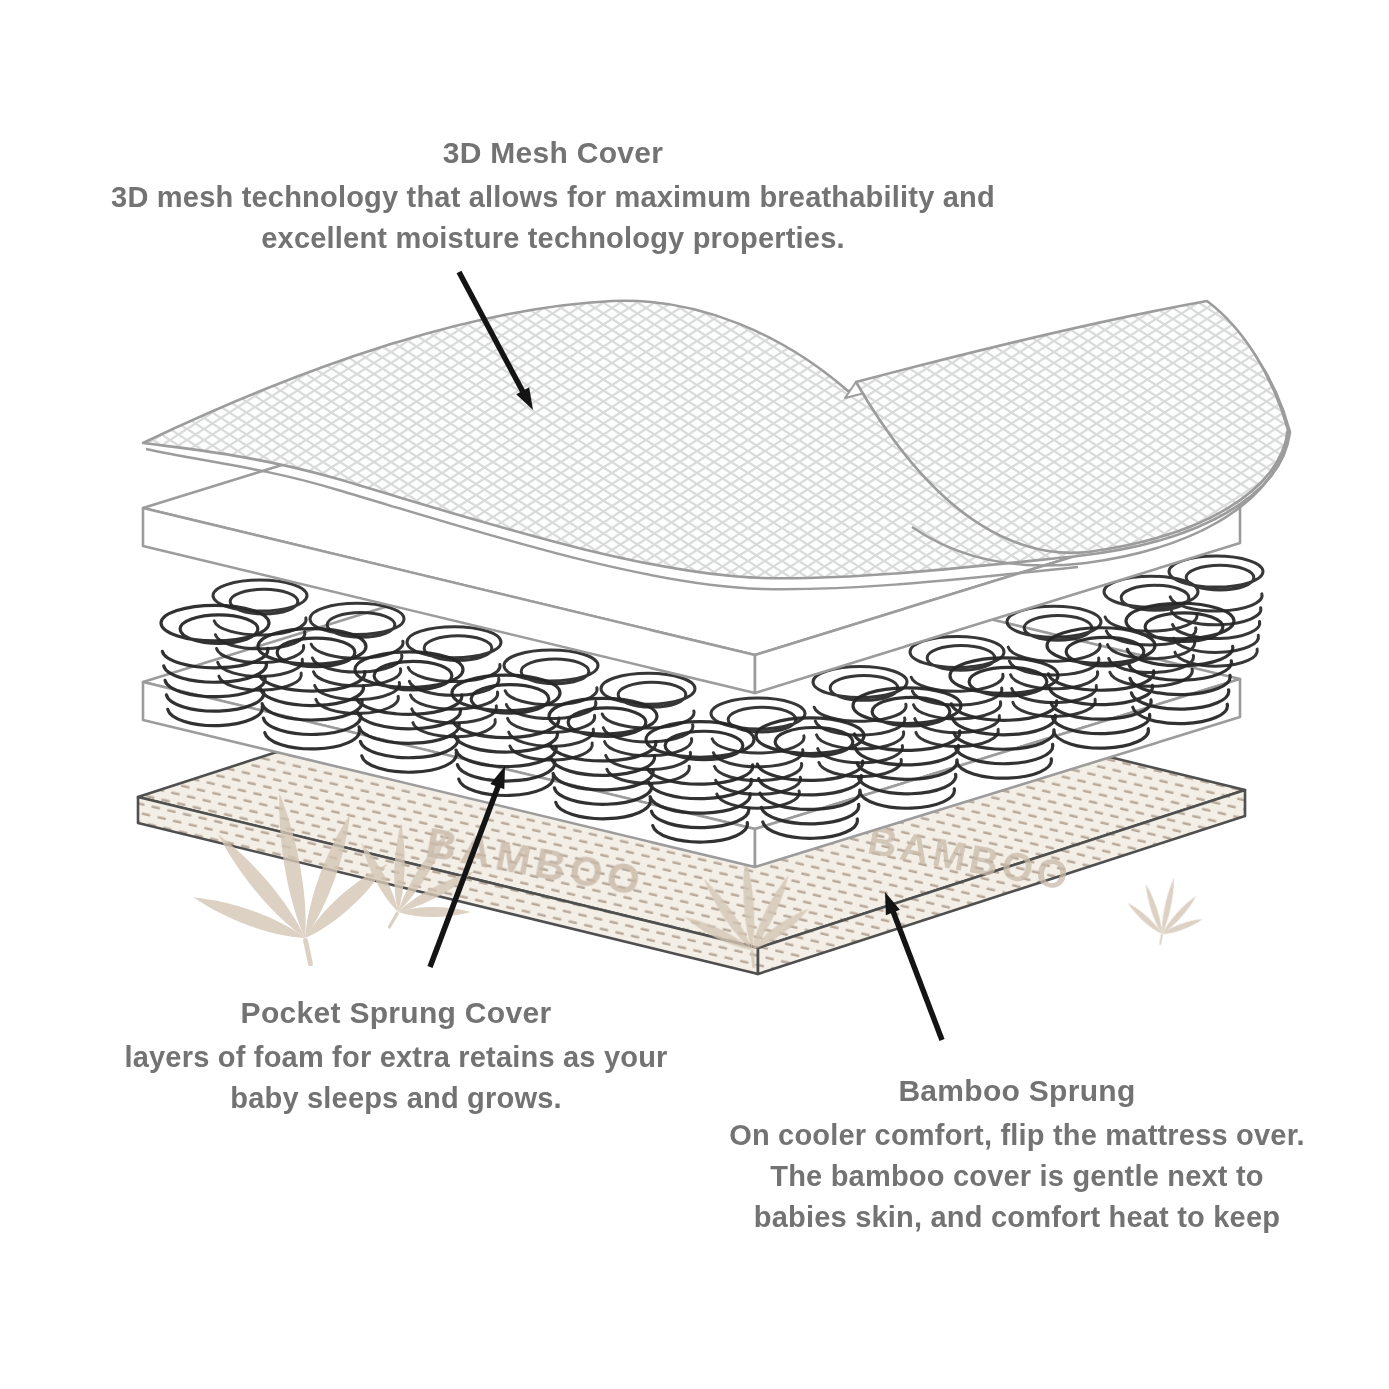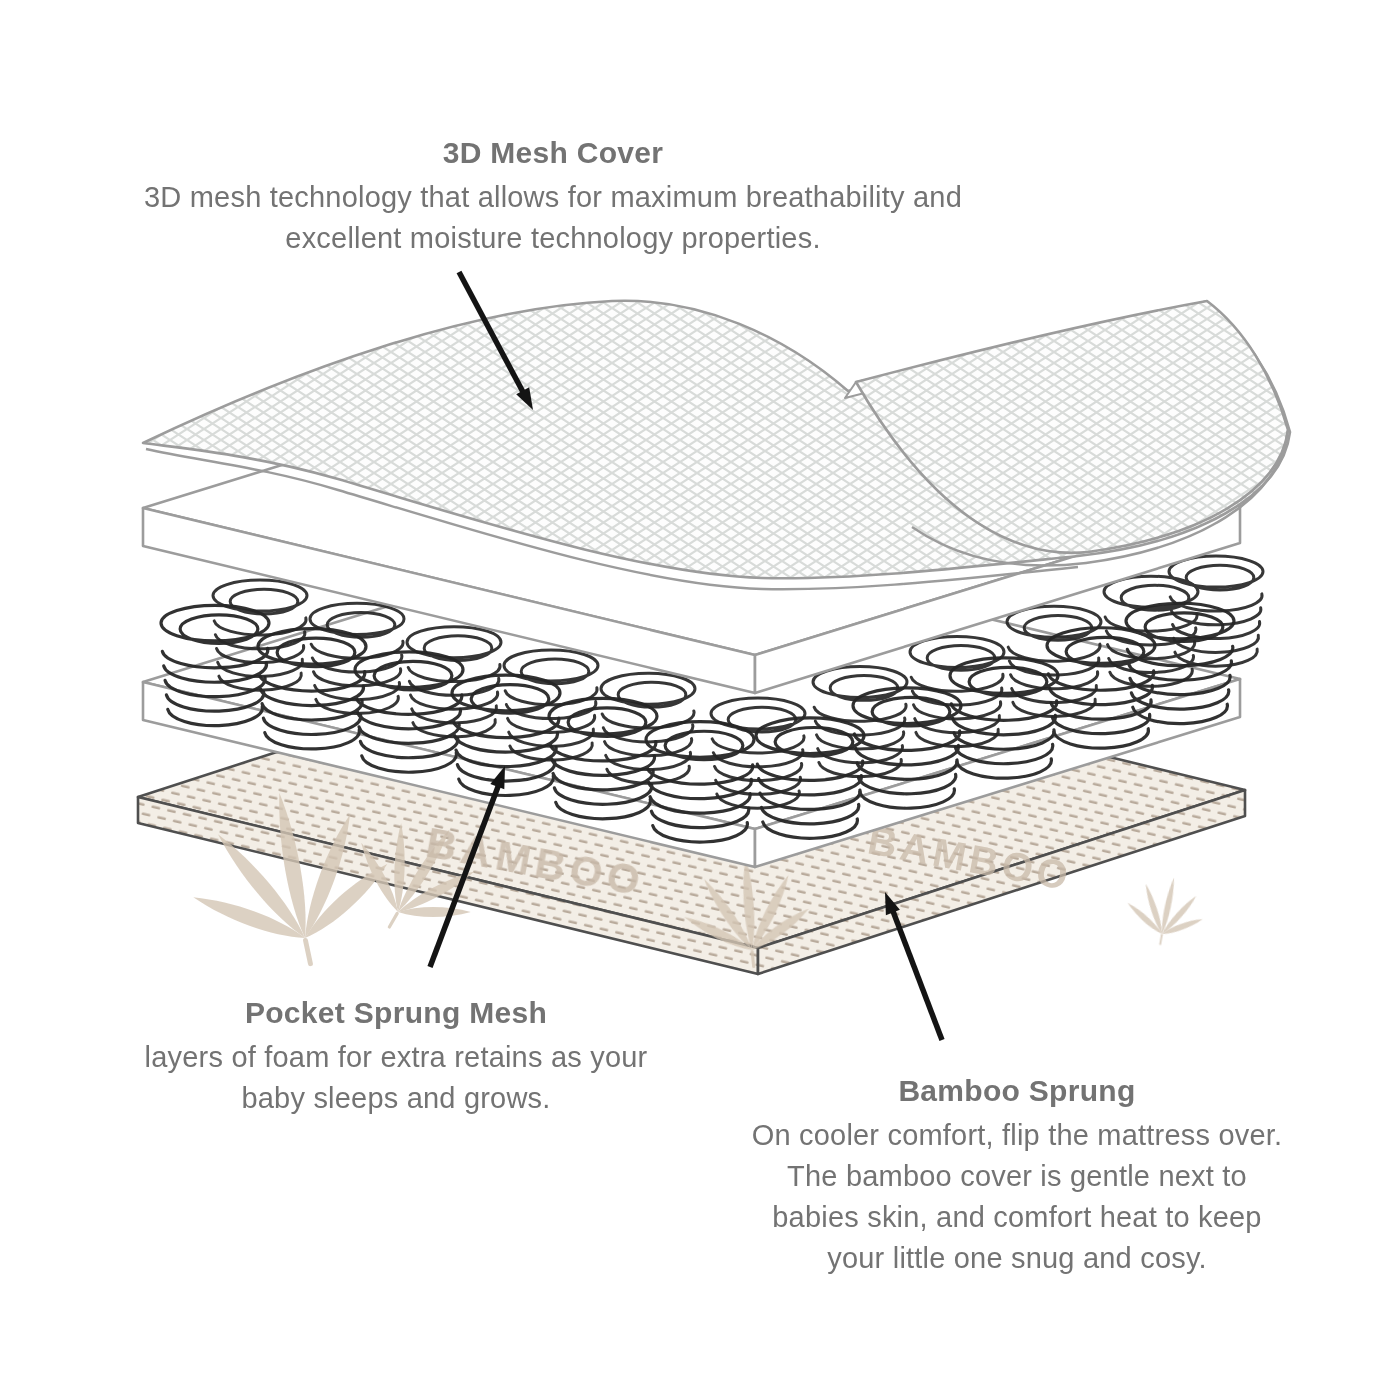--- a/index.html
+++ b/index.html
@@ -3,21 +3,21 @@
 <meta charset="utf-8">
 <style>
   html,body{margin:0;padding:0;background:#ffffff;}
   #stage{
     position:relative;width:1389px;height:1389px;background:#ffffff;overflow:hidden;
     font-family:"Liberation Sans","DejaVu Sans",sans-serif;
   }
   #diagram{position:absolute;left:0;top:0;width:1389px;height:1389px;}
   .callout{position:absolute;text-align:center;color:#737373;}
   .callout h2{font-size:30px;line-height:34px;font-weight:700;margin:0 0 7px 0;letter-spacing:.3px;}
-  .callout .body{font-size:29px;line-height:41px;font-weight:400;letter-spacing:.2px;}
+  .callout .body{font-size:29px;line-height:41px;font-weight:700;letter-spacing:.2px;}
   #callout-mesh{left:53px;top:136px;width:1000px;}
   #callout-springs{left:46px;top:996px;width:700px;}
   #callout-bamboo{left:667px;top:1074px;width:700px;}
 </style>
 </head>
 <body>
 
 <div id="stage">
 
   <svg id="diagram" viewBox="0 0 1389 1389" xmlns="http://www.w3.org/2000/svg">
@@ -141,30 +141,29 @@
 
   <div class="callout" id="callout-mesh">
     <h2>3D Mesh Cover</h2>
     <div class="body">
         <div>3D mesh technology that allows for maximum breathability and</div>
         <div>excellent moisture technology properties.</div>
       </div>
   </div>
 
   <div class="callout" id="callout-springs">
-    <h2>Pocket Sprung Mesh</h2>
+    <h2>Pocket Sprung Cover</h2>
     <div class="body">
         <div>layers of foam for extra retains as your</div>
         <div>baby sleeps and grows.</div>
       </div>
   </div>
 
   <div class="callout" id="callout-bamboo">
     <h2>Bamboo Sprung</h2>
     <div class="body">
         <div>On cooler comfort, flip the mattress over.</div>
         <div>The bamboo cover is gentle next to</div>
         <div>babies skin, and comfort heat to keep</div>
-        <div>your little one snug and cosy.</div>
       </div>
   </div>
 
 </div>
 
 </body></html>

